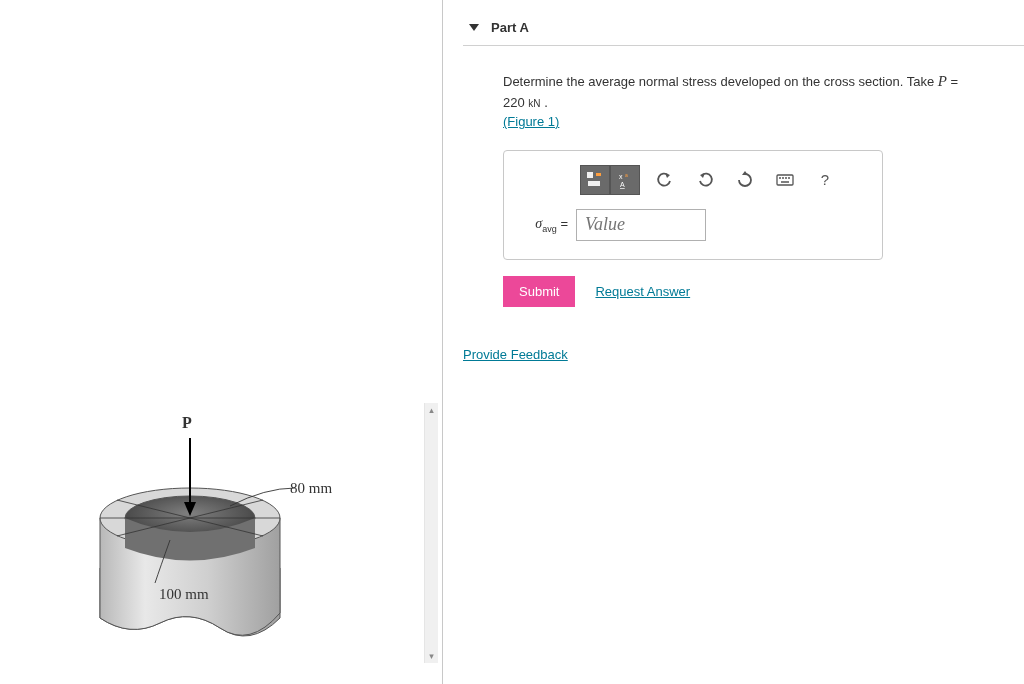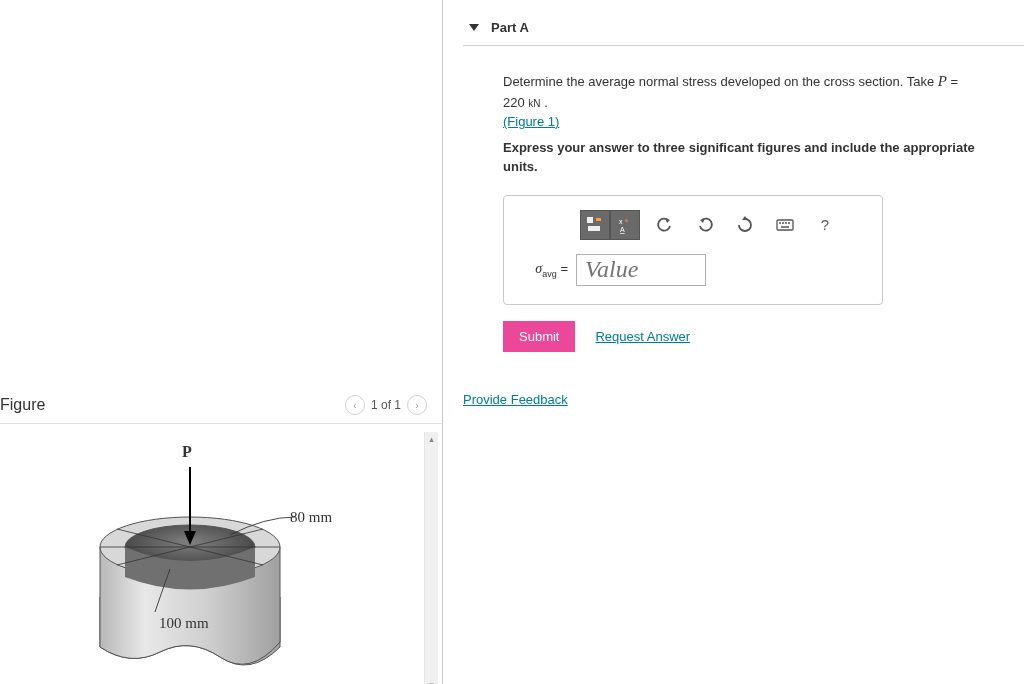--- a/index.html
+++ b/index.html
@@ -100,49 +100,41 @@
   .tb-btn svg { width:18px; height:18px; }
   .input-row { display:flex; align-items:center; gap:8px; }
   .lhs { font-size:13px; width:50px; text-align:right;}
   .lhs i { font-style: italic; font-family: 'Times New Roman', serif; font-size:14px;}
   .lhs sub { font-size: 9px; font-family: Arial; font-style:normal;}
   .val-input, .unit-input {
     border:1px solid #b0b0b0;
     height:32px;
     padding: 0 8px;
     font-family: 'Times New Roman', serif;
-    font-size: 24px;
+    font-size: 18px;
     font-style: italic;
     color:#888;
   }
   .val-input { width:130px; }
   .unit-input { width:130px; }
   .submit-row { display:flex; align-items:center; gap:20px; margin-top:16px;}
   .submit-btn {
     background:#ec4899; color:#fff; border:none;
     padding: 8px 16px; font-size:13px; cursor:pointer;
   }
   .feedback { margin-top: 40px; }
   .pvar { font-family: 'Times New Roman', serif; font-style: italic; font-size:15px; }
   .unit-rm { font-family: Liberation Sans, sans-serif; font-size:10px; }
 </style>
 </head>
 <body>
 
 <div class="container">
 
   <div class="left-col">
-    <div class="figure-header">
-      <span class="figure-title">Figure</span>
-      <div class="pager">
-        <div class="pager-btn">‹</div>
-        <span class="pager-text">1 of 1</span>
-        <div class="pager-btn">›</div>
-      </div>
-    </div>
 
     <div class="figure-body">
 
       <div class="fig-img">
         <svg width="300" height="240" viewBox="0 0 300 240">
 
           <defs>
             <linearGradient id="cylgrad" x1="0" x2="1">
               <stop offset="0" stop-color="#b8b8b8"></stop>
               <stop offset="0.25" stop-color="#e8e8e8"></stop>
@@ -193,21 +185,20 @@
       <div class="caret-down"></div>
       <span class="part-title">Part A</span>
     </div>
 
     <div class="question-block">
       <p class="q-text">
         <span>Determine the average normal stress developed on the cross section. Take </span><span class="pvar">P</span><span> = 220 </span><span class="unit-rm">kN</span><span> .</span>
         <br>
         <span class="link">(Figure 1)</span>
       </p>
-      <span class="q-text bold-instr">Express your answer to three significant figures and include the appropriate units.</span>
 
       <div class="answer-box">
         <div class="toolbar">
           <div class="tb-group">
             <div class="tb-btn">
               <svg viewBox="0 0 18 18">
                   <rect x="1" y="1" width="6" height="6" fill="#fff" opacity="0.9"></rect>
                   <rect x="10" y="2" width="5" height="3" fill="#ff9e3d"></rect>
                   <rect x="2" y="10" width="12" height="5" fill="#fff" opacity="0.9"></rect>
                 </svg>

